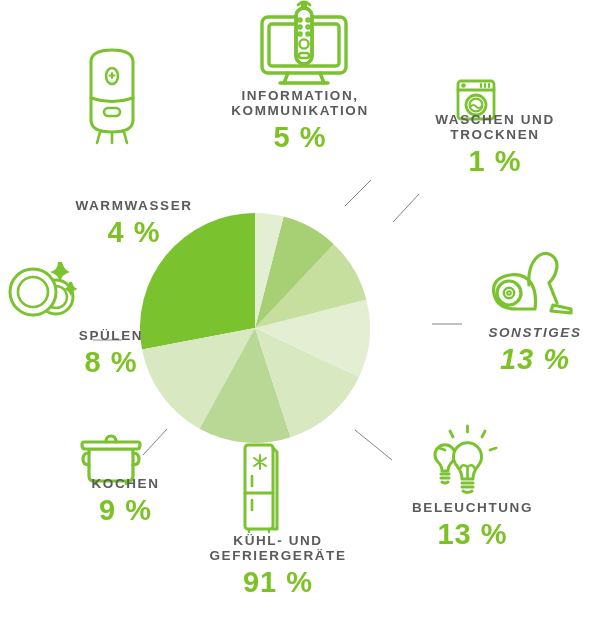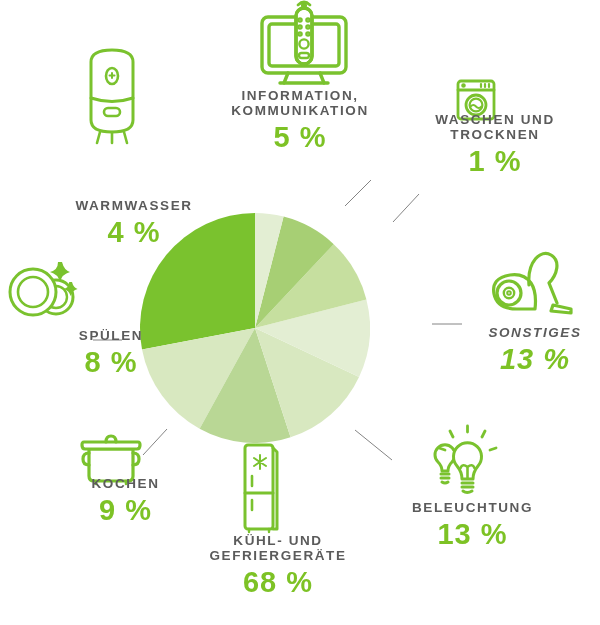--- a/index.html
+++ b/index.html
@@ -267,21 +267,21 @@
   </div>
 
   <div class="label lbl-beleucht">
     <span class="title">BELEUCHTUNG</span>
     <span class="value">13 %</span>
   </div>
 
   <div class="label lbl-kuehl">
     <span class="title">KÜHL- UND
 GEFRIERGERÄTE</span>
-    <span class="value">68 %</span>
+    <span class="value">91 %</span>
   </div>
 
   <div class="label lbl-kochen">
     <span class="title">KOCHEN</span>
     <span class="value">9 %</span>
   </div>
 
   <div class="label lbl-spuelen">
     <span class="title">SPÜLEN</span>
     <span class="value">8 %</span>

